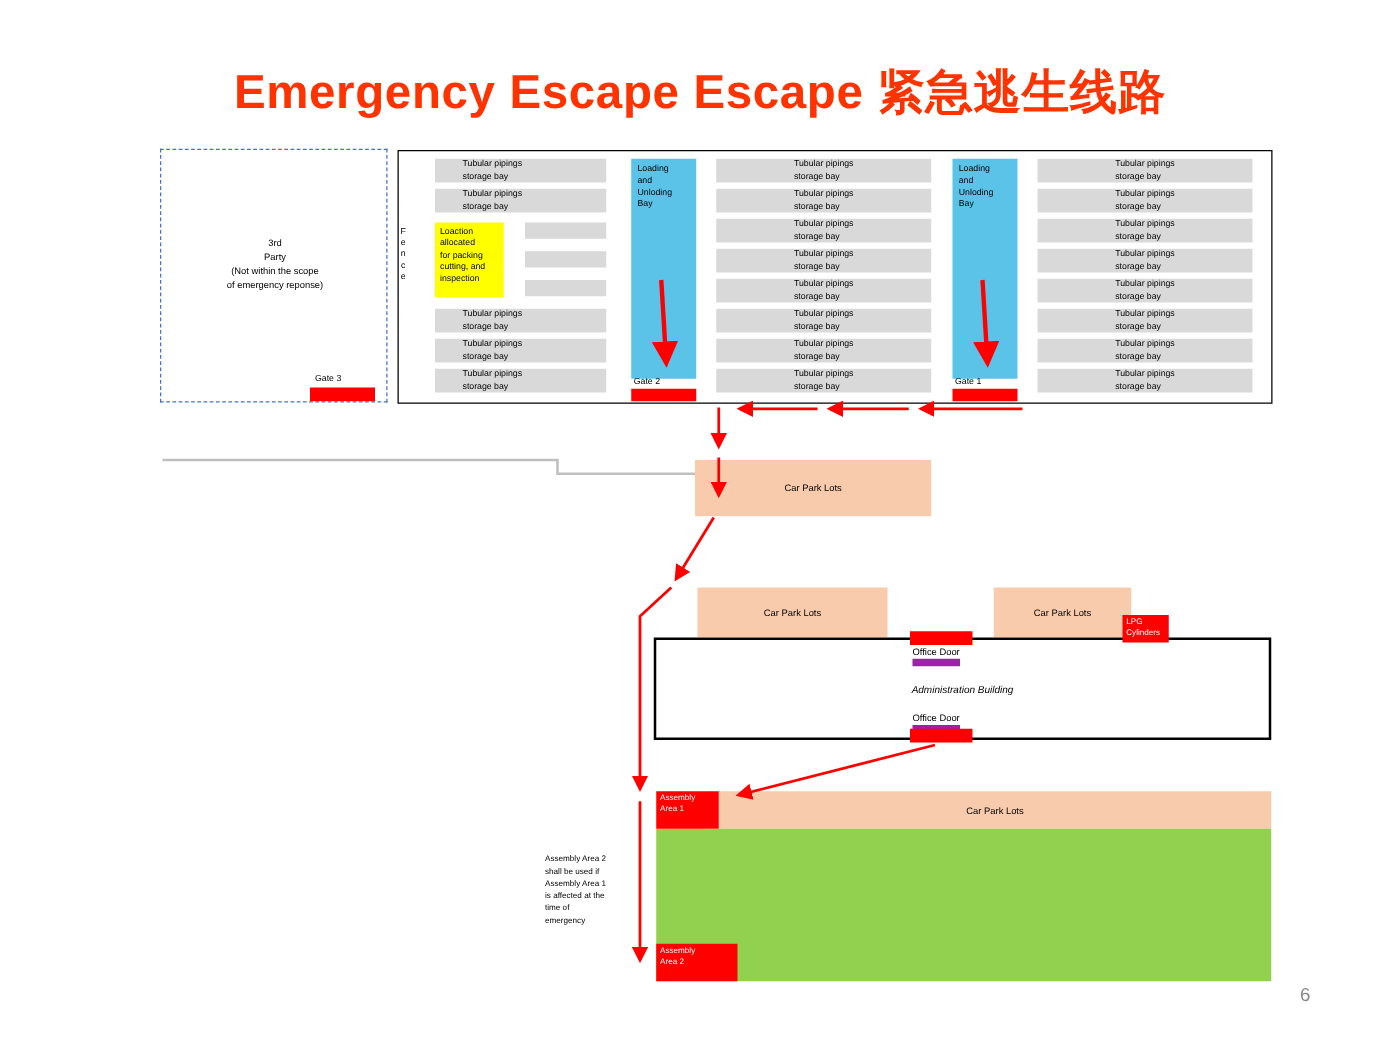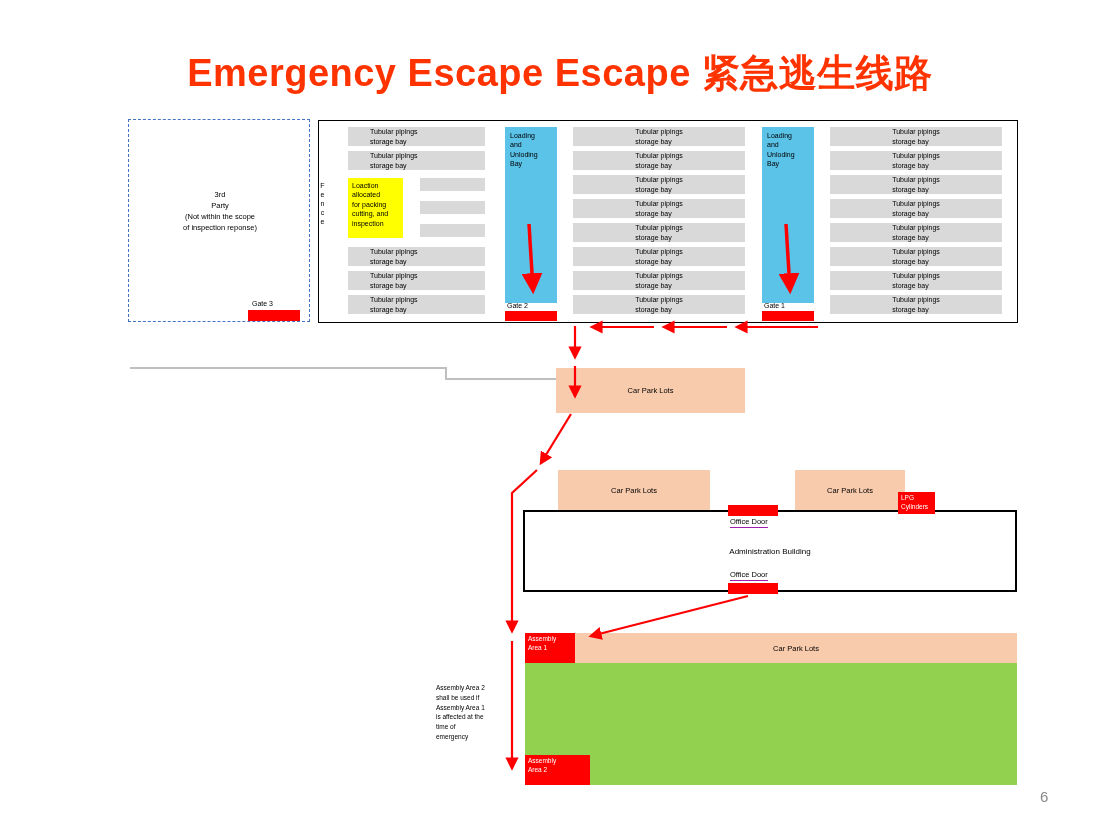--- a/index.html
+++ b/index.html
@@ -13,42 +13,42 @@
   .fence{left:319px;top:182px;height:62px;font-size:7px;writing-mode:vertical-rl;text-orientation:upright;letter-spacing:2px;}
   .bay{background:#D9D9D9;font-size:7px;line-height:1.3;white-space:pre-line;display:flex;align-items:center;box-sizing:border-box;}
   .bay.left{padding-left:22px;}
   .bay.ctr{justify-content:center;text-align:left;}
   .bay-empty{background:#D9D9D9;}
   .yellow-box{left:348px;top:178px;width:55px;height:60px;background:#FFFF00;font-size:7px;line-height:1.35;white-space:pre-line;padding:3px 2px 0 4px;box-sizing:border-box;}
   .loading-bay{width:52px;top:127px;height:176px;background:#5BC2E8;font-size:7px;line-height:1.35;white-space:pre-line;padding:4px 0 0 5px;box-sizing:border-box;}
   .gate-rect{background:#FF0000;}
   .gate-label{font-size:7px;}
   .carpark{background:#F8CBAD;display:flex;align-items:center;justify-content:center;font-size:7.5px;}
-  .admin{left:523px;top:510px;width:494px;height:82px;background:#fff;border:2px solid #000;box-sizing:border-box;display:flex;align-items:center;justify-content:center;font-size:8px;}
+  .admin{left:523px;top:510px;width:494px;height:82px;background:#fff;border:2px solid #000;box-sizing:border-box;display:flex;align-items:center;justify-content:center;font-size:8px;font-style:italic;}
   .door-rect{background:#FF0000;width:50px;height:11px;z-index:6;}
-  .door-label{font-size:7.5px;border-bottom:1px solid #a21caf;padding-bottom:1px;z-index:6;background:transparent;}
+  .door-label{font-size:7.5px;border-bottom:6px solid #a21caf;padding-bottom:1px;z-index:6;background:transparent;}
   .redbox{background:#FF0000;color:#fff;font-size:6.5px;line-height:1.35;white-space:pre-line;padding:2px 0 0 3px;box-sizing:border-box;z-index:7;}
   .green{left:525px;top:663px;width:492px;height:122px;background:#92D050;}
   .note{left:436px;top:683px;width:82px;font-size:6.5px;line-height:1.5;white-space:pre-line;text-align:left;}
   .pagenum{left:1040px;top:788px;font-size:15px;color:#898989;}
   svg.overlay{position:absolute;left:0;top:0;width:1120px;height:840px;pointer-events:none;z-index:20;}
 </style>
 </head>
 <body>
 
 <div id="slide">
 
   <div class="abs title">Emergency Escape Escape 紧急逃生线路</div>
 
   <div class="abs yard-border"></div>
   <div class="abs dashed-box"></div>
   <div class="abs third-party">3rd
 Party
 (Not within the scope
-of inspection reponse)</div>
+of emergency reponse)</div>
   <div class="abs fence">Fence</div>
 
   <div class="abs gate-label" style="left:252px;top:300px;">Gate 3</div>
   <div class="abs gate-rect" style="left:248px;top:310px;width:52px;height:11px;"></div>
 
   <div class="abs bay left" style="left:348px;top:127px;width:137px;height:19px;">Tubular pipings
 storage bay</div>
   <div class="abs bay left" style="left:348px;top:151px;width:137px;height:19px;">Tubular pipings
 storage bay</div>
   <div class="abs yellow-box">Loaction

